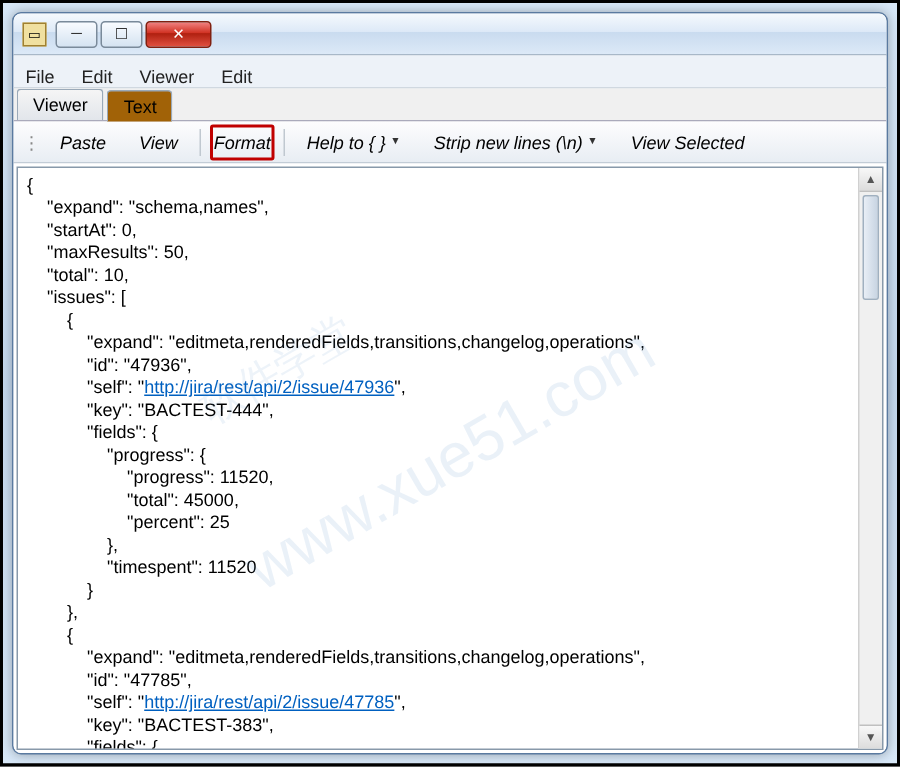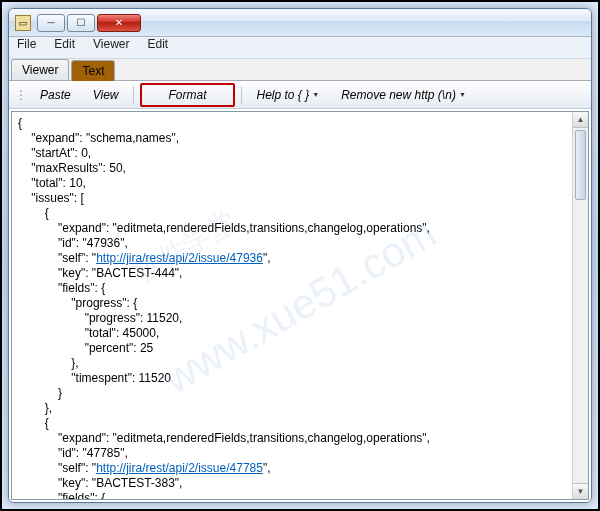--- a/index.html
+++ b/index.html
@@ -62,21 +62,21 @@
   .win-btn.close {
     width: 44px;
     background: linear-gradient(180deg, #f08080 0%, #d03020 45%, #b02010 46%, #e05040 100%);
     color: #fff;
     border-color: #802010;
   }
   .menubar {
     height: 22px;
     background: #edf2f8;
     display: flex;
-    align-items: flex-start;
+    align-items: flex-end;
     padding: 0 8px;
     gap: 18px;
     border-bottom: 1px solid #d0d8e0;
   }
   .menubar span { color: #222; cursor: pointer; }
 
   .tabrow {
     height: 22px;
     background: #f0f0f0;
     display: flex;
@@ -114,21 +114,21 @@
     cursor: pointer;
     border: 1px solid transparent;
     border-radius: 2px;
     display: flex;
     align-items: center;
     gap: 3px;
     font-style: italic;
   }
   .tool-item.highlighted {
     border: 2px solid #c00000;
-    padding: 3px 26px;
+    padding: 3px 0;
   }
   .tool-sep {
     width: 1px; height: 18px; background: #c0c8d0; margin: 0 2px;
   }
   .dd-arrow { font-size: 7px; color: #333; }
 
   .content {
     flex: 1;
     position: relative;
     background: #fff;
@@ -227,23 +227,24 @@
       <div class="tool-item">Paste</div>
       <div class="tool-item">View</div>
       <div class="tool-sep"></div>
       <div class="tool-item highlighted">Format</div>
       <div class="tool-sep"></div>
       <div class="tool-item">
         <span>Help to { }</span>
         <span class="dd-arrow">▼</span>
       </div>
       <div class="tool-item">
-        <span>Remove new http (\n)</span>
+        <span>Strip new lines (\n)</span>
         <span class="dd-arrow">▼</span>
       </div>
+      <div class="tool-item">View Selected</div>
     </div>
 
     <div class="content">
       <div class="text-area">
         <div class="text-inner"><span>{</span>
 <span>    "expand": "schema,names",</span>
 <span>    "startAt": 0,</span>
 <span>    "maxResults": 50,</span>
 <span>    "total": 10,</span>
 <span>    "issues": [</span>

